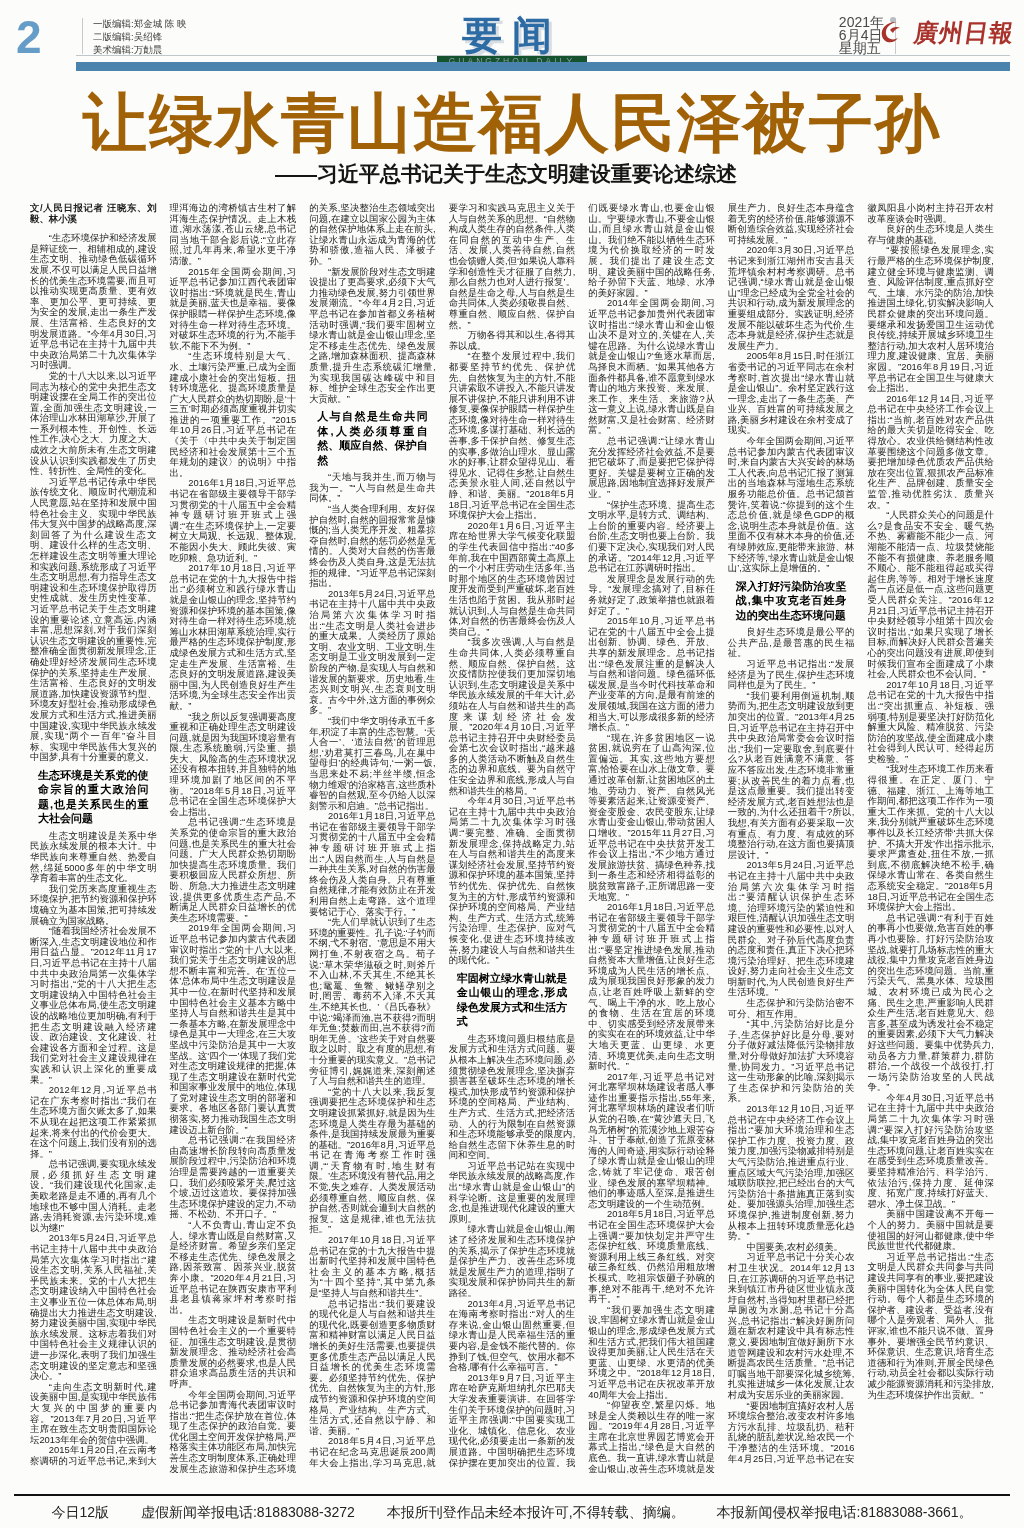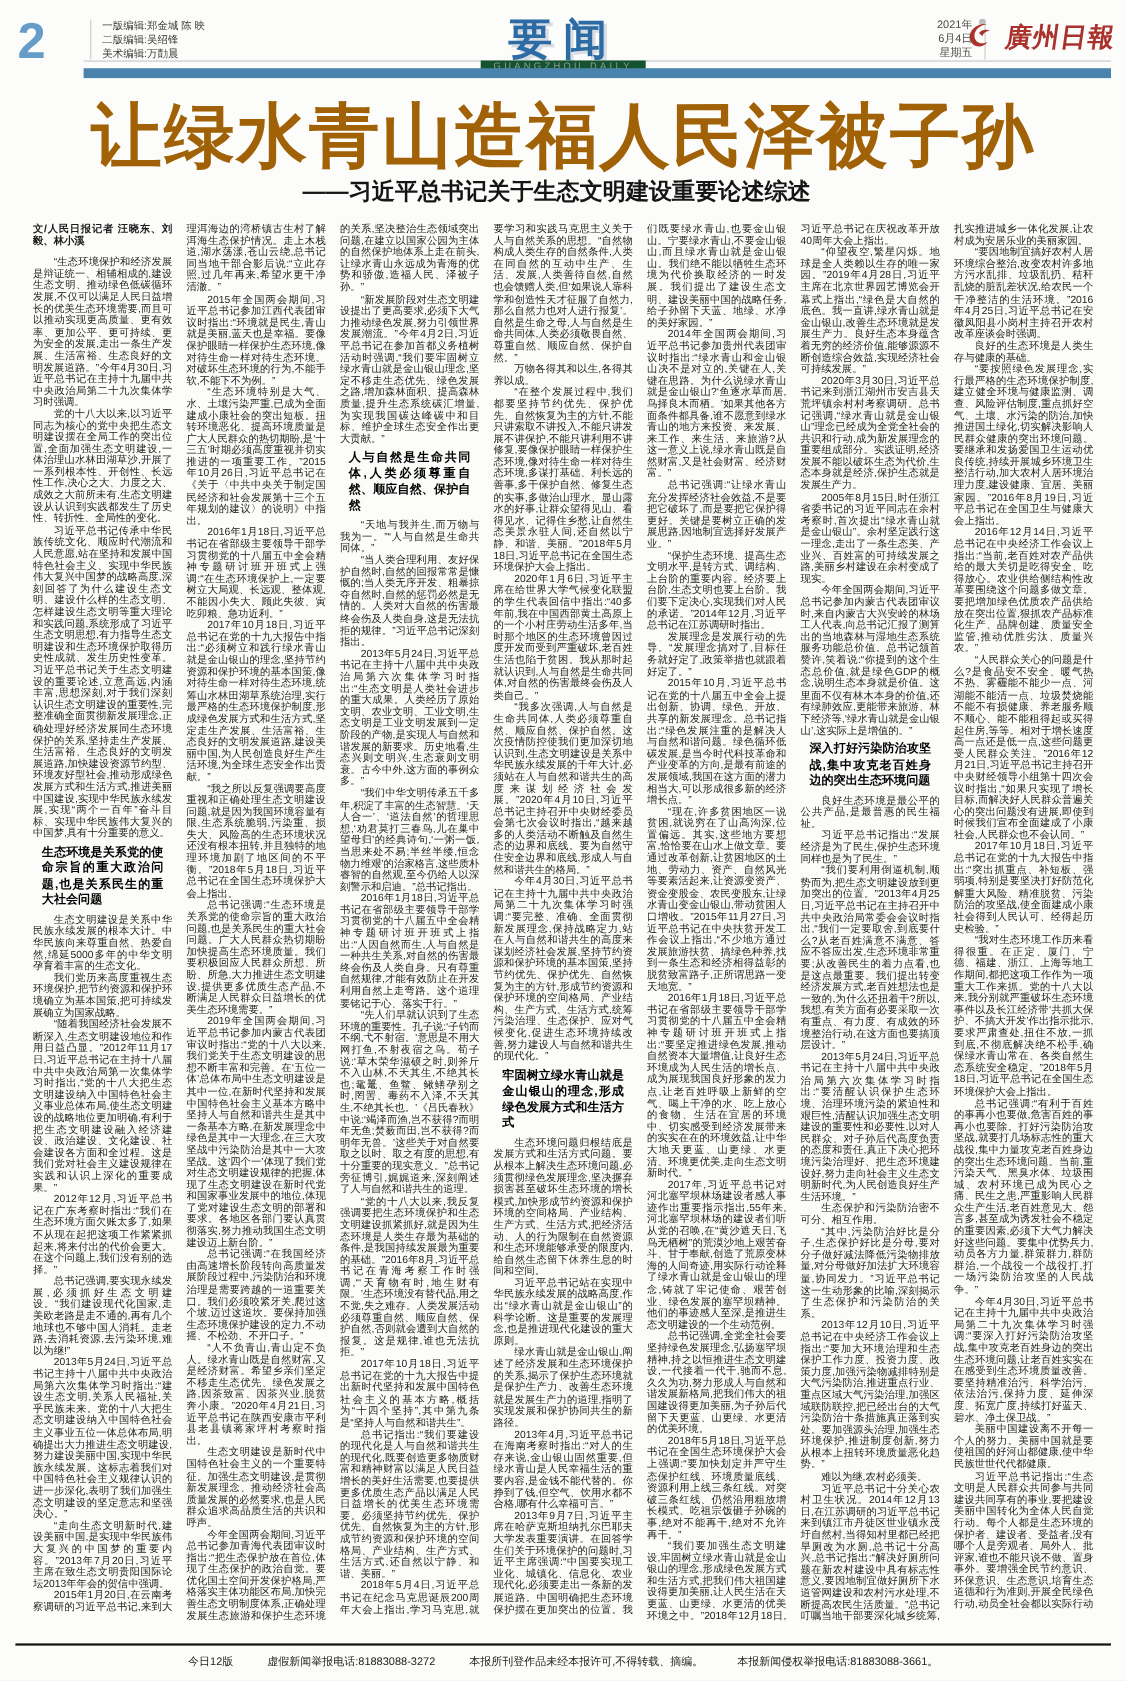--- a/index.html
+++ b/index.html
@@ -10,22 +10,22 @@
   #page-number{position:absolute;left:16px;top:10px;font-size:46px;font-weight:bold;color:#659cc8;}
   #editor-rule{position:absolute;left:82px;top:18px;width:1px;height:36px;background:#c9c9c9;}
   #editors{position:absolute;left:93px;top:17px;font-size:9.5px;line-height:13px;color:#3c3c3c;}
   #masthead{position:absolute;left:0;right:0;top:8px;text-align:center;}
   #masthead .zh{font-size:40px;font-weight:bold;color:#2d6ba5;letter-spacing:10px;
                 text-shadow:3px 3px 0 #d7dde2;font-family:"Liberation Serif","DejaVu Serif",serif;}
   #section-en{position:absolute;left:0;right:0;top:50px;text-align:center;}
   #section-en span{display:inline-block;background:#14532d;padding:0 12px;font-size:8.5px;
                    letter-spacing:3px;color:#8d9aa5;}
   #header-rule{position:absolute;left:76px;right:14px;top:55px;height:1px;background:#bfc6cc;}
-  #date-block{position:absolute;right:140px;top:16px;font-size:10px;line-height:13px;
-              color:#4a4a4a;text-align:right;margin-left:19px;}
+  #date-block{position:absolute;right:140px;top:16px;font-size:14px;line-height:13px;
+              color:#4a4a4a;text-align:left;margin-left:19px;}
   #date-rule{position:absolute;right:128px;top:18px;width:1px;height:36px;background:#c9c9c9;}
   #brand{position:absolute;right:10px;top:14px;display:flex;align-items:center;}
   #brand .logo-text{font-size:24px;font-weight:bold;color:#a9332c;transform:skewX(-8deg);
                     font-family:"Liberation Serif","DejaVu Serif",serif;letter-spacing:1px;}
   #blue-bar{position:absolute;left:76px;right:14px;top:62px;height:9px;background:#4a84ae;}
 
   
   #headline{position:absolute;left:0;right:0;top:80px;text-align:center;font-size:64px;
             font-weight:900;color:#a16207;letter-spacing:2px;white-space:nowrap;}
   #subhead{position:absolute;left:0;right:12px;top:160px;text-align:center;font-size:21px;
@@ -35,21 +35,21 @@
   #article{position:absolute;left:30px;top:203px;width:964px;height:1272px;
            column-count:7;column-gap:13px;column-fill:auto;overflow:hidden;
            font-size:9.4px;line-height:10.6px;text-align:justify;color:#1c1c1c;}
   #article p{margin:0;text-indent:2em;}
   #article p.byline{text-indent:0;font-weight:bold;margin-bottom:9px;}
   #article h3.sec-h{font-size:11px;line-height:14.5px;font-weight:bold;color:#000;
                     margin:5px 0;padding:0 8px;text-indent:0;}
 
   
   #footer-rule{position:absolute;left:14px;right:14px;top:1494px;height:2px;background:#111;}
-  #footer{position:absolute;left:0;right:0;top:1504px;text-align:center;font-size:10px;color:#222;}
+  #footer{position:absolute;left:0;right:0;top:1504px;text-align:center;font-size:14px;color:#222;}
   #footer span{margin:0 14px;}
 </style>
 </head>
 <body>
 
 <div id="page">
 
   <div id="page-number">2</div>
   <div id="editor-rule"></div>
   <div id="editors">
@@ -138,36 +138,35 @@
       <p class="para">2013年4月,习近平总书记在海南考察时指出:“对人的生存来说,金山银山固然重要,但绿水青山是人民幸福生活的重要内容,是金钱不能代替的。你挣到了钱,但空气、饮用水都不合格,哪有什么幸福可言。”</p>
       <p class="para">2013年9月7日,习近平主席在哈萨克斯坦纳扎尔巴耶夫大学发表重要演讲。在回答学生们关于环境保护的问题时,习近平主席强调:“中国要实现工业化、城镇化、信息化、农业现代化,必须要走出一条新的发展道路。中国明确把生态环境保护摆在更加突出的位置。我们既要绿水青山,也要金山银山。宁要绿水青山,不要金山银山,而且绿水青山就是金山银山。我们绝不能以牺牲生态环境为代价换取经济的一时发展。我们提出了建设生态文明、建设美丽中国的战略任务,给子孙留下天蓝、地绿、水净的美好家园。”</p>
       <p class="para">2014年全国两会期间,习近平总书记参加贵州代表团审议时指出:“绿水青山和金山银山决不是对立的,关键在人,关键在思路。为什么说绿水青山就是金山银山?‘鱼逐水草而居,鸟择良木而栖。’如果其他各方面条件都具备,谁不愿意到绿水青山的地方来投资、来发展、来工作、来生活、来旅游?从这一意义上说,绿水青山既是自然财富,又是社会财富、经济财富。”</p>
       <p class="para">总书记强调:“让绿水青山充分发挥经济社会效益,不是要把它破坏了,而是要把它保护得更好。关键是要树立正确的发展思路,因地制宜选择好发展产业。”</p>
       <p class="para">“保护生态环境、提高生态文明水平,是转方式、调结构、上台阶的重要内容。经济要上台阶,生态文明也要上台阶。我们要下定决心,实现我们对人民的承诺。”2014年12月,习近平总书记在江苏调研时指出。</p>
       <p class="para">发展理念是发展行动的先导。“发展理念搞对了,目标任务就好定了,政策举措也就跟着好定了。”</p>
       <p class="para">2015年10月,习近平总书记在党的十八届五中全会上提出创新、协调、绿色、开放、共享的新发展理念。总书记指出:“绿色发展注重的是解决人与自然和谐问题。绿色循环低碳发展,是当今时代科技革命和产业变革的方向,是最有前途的发展领域,我国在这方面的潜力相当大,可以形成很多新的经济增长点。”</p>
       <p class="para">“现在,许多贫困地区一说贫困,就说穷在了山高沟深,位置偏远。其实,这些地方要想富,恰恰要在山水上做文章。要通过改革创新,让贫困地区的土地、劳动力、资产、自然风光等要素活起来,让资源变资产、资金变股金、农民变股东,让绿水青山变金山银山,带动贫困人口增收。”2015年11月27日,习近平总书记在中央扶贫开发工作会议上指出,“不少地方通过发展旅游扶贫、搞绿色种养,找到一条生态和经济相得益彰的脱贫致富路子,正所谓思路一变天地宽。”</p>
       <p class="para">2016年1月18日,习近平总书记在省部级主要领导干部学习贯彻党的十八届五中全会精神专题研讨班开班式上指出:“要坚定推进绿色发展,推动自然资本大量增值,让良好生态环境成为人民生活的增长点、成为展现我国良好形象的发力点,让老百姓呼吸上新鲜的空气、喝上干净的水、吃上放心的食物、生活在宜居的环境中、切实感受到经济发展带来的实实在在的环境效益,让中华大地天更蓝、山更绿、水更清、环境更优美,走向生态文明新时代。”</p>
       <p class="para">2017年,习近平总书记对河北塞罕坝林场建设者感人事迹作出重要指示指出,55年来,河北塞罕坝林场的建设者们听从党的召唤,在“黄沙遮天日,飞鸟无栖树”的荒漠沙地上艰苦奋斗、甘于奉献,创造了荒原变林海的人间奇迹,用实际行动诠释了绿水青山就是金山银山的理念,铸就了牢记使命、艰苦创业、绿色发展的塞罕坝精神。他们的事迹感人至深,是推进生态文明建设的一个生动范例。</p>
-      <p class="para">总书记强调,全党全社会要坚持绿色发展理念,弘扬塞罕坝精神,持之以恒推进生态文明建设,一代接着一代干,驰而不息,久久为功,努力形成人与自然和谐发展新格局,把我们伟大的祖国建设得更加美丽,为子孙后代留下天更蓝、山更绿、水更清的优美环境。</p>
       <p class="para">2018年5月18日,习近平总书记在全国生态环境保护大会上强调:“要加快划定并严守生态保护红线、环境质量底线、资源利用上线三条红线。对突破三条红线、仍然沿用粗放增长模式、吃祖宗饭砸子孙碗的事,绝对不能再干,绝对不允许再干。”</p>
       <p class="para">“我们要加强生态文明建设,牢固树立绿水青山就是金山银山的理念,形成绿色发展方式和生活方式,把我们伟大祖国建设得更加美丽,让人民生活在天更蓝、山更绿、水更清的优美环境之中。”2018年12月18日,习近平总书记在庆祝改革开放40周年大会上指出。</p>
       <p class="para">“仰望夜空,繁星闪烁。地球是全人类赖以生存的唯一家园。”2019年4月28日,习近平主席在北京世界园艺博览会开幕式上指出,“绿色是大自然的底色。我一直讲,绿水青山就是金山银山,改善生态环境就是发展生产力。良好生态本身蕴含着无穷的经济价值,能够源源不断创造综合效益,实现经济社会可持续发展。”</p>
       <p class="para">2020年3月30日,习近平总书记来到浙江湖州市安吉县天荒坪镇余村村考察调研。总书记强调,“绿水青山就是金山银山”理念已经成为全党全社会的共识和行动,成为新发展理念的重要组成部分。实践证明,经济发展不能以破坏生态为代价,生态本身就是经济,保护生态就是发展生产力。</p>
       <p class="para">2005年8月15日,时任浙江省委书记的习近平同志在余村考察时,首次提出“绿水青山就是金山银山”。余村坚定践行这一理念,走出了一条生态美、产业兴、百姓富的可持续发展之路,美丽乡村建设在余村变成了现实。</p>
       <p class="para">今年全国两会期间,习近平总书记参加内蒙古代表团审议时,来自内蒙古大兴安岭的林场工人代表,向总书记汇报了测算出的当地森林与湿地生态系统服务功能总价值。总书记颔首赞许,笑着说:“你提到的这个生态总价值,就是绿色GDP的概念,说明生态本身就是价值。这里面不仅有林木本身的价值,还有绿肺效应,更能带来旅游、林下经济等,‘绿水青山就是金山银山’,这实际上是增值的。”</p>
       <h3 class="sec-h">深入打好污染防治攻坚战,集中攻克老百姓身边的突出生态环境问题</h3>
       <p class="para">良好生态环境是最公平的公共产品,是最普惠的民生福祉。</p>
       <p class="para">习近平总书记指出:“发展经济是为了民生,保护生态环境同样也是为了民生。”</p>
       <p class="para">“我们要利用倒逼机制,顺势而为,把生态文明建设放到更加突出的位置。”2013年4月25日,习近平总书记在主持召开中共中央政治局常委会会议时指出,“我们一定要取舍,到底要什么?从老百姓满意不满意、答应不答应出发,生态环境非常重要;从改善民生的着力点看,也是这点最重要。我们提出转变经济发展方式,老百姓想法也是一致的,为什么还扭着干?所以,我想,有关方面有必要采取一次有重点、有力度、有成效的环境整治行动,在这方面也要搞顶层设计。”</p>
       <p class="para">2013年5月24日,习近平总书记在主持十八届中共中央政治局第六次集体学习时指出:“要清醒认识保护生态环境、治理环境污染的紧迫性和艰巨性,清醒认识加强生态文明建设的重要性和必要性,以对人民群众、对子孙后代高度负责的态度和责任,真正下决心把环境污染治理好、把生态环境建设好,努力走向社会主义生态文明新时代,为人民创造良好生产生活环境。”</p>
       <p class="para">生态保护和污染防治密不可分、相互作用。</p>
       <p class="para">“其中,污染防治好比是分子,生态保护好比是分母,要对分子做好减法降低污染物排放量,对分母做好加法扩大环境容量,协同发力。”习近平总书记这一生动形象的比喻,深刻揭示了生态保护和污染防治的关系。</p>
       <p class="para">2013年12月10日,习近平总书记在中央经济工作会议上指出:“要加大环境治理和生态保护工作力度、投资力度、政策力度,加强污染物减排特别是大气污染防治,推进重点行业、重点区域大气污染治理,加强区域联防联控,把已经出台的大气污染防治十条措施真正落到实处。要加强源头治理,加强生态环境保护,推进制度创新,努力从根本上扭转环境质量恶化趋势。”</p>
-      <p class="para">难以为继,农村必须美。</p>
+      <p class="para">中国要美,农村必须美。</p>
       <p class="para">习近平总书记十分关心农村卫生状况。2014年12月13日,在江苏调研的习近平总书记来到镇江市丹徒区世业镇永茂圩自然村,当得知村里都已经把旱厕改为水厕,总书记十分高兴,总书记指出:“解决好厕所问题在新农村建设中具有标志性意义,要因地制宜做好厕所下水道管网建设和农村污水处理,不断提高农民生活质量。”总书记叮嘱当地干部要深化城乡统筹,扎实推进城乡一体化发展,让农村成为安居乐业的美丽家园。</p>
       <p class="para">“要因地制宜搞好农村人居环境综合整治,改变农村许多地方污水乱排、垃圾乱扔、秸秆乱烧的脏乱差状况,给农民一个干净整洁的生活环境。”2016年4月25日,习近平总书记在安徽凤阳县小岗村主持召开农村改革座谈会时强调。</p>
       <p class="para">良好的生态环境是人类生存与健康的基础。</p>
       <p class="para">“要按照绿色发展理念,实行最严格的生态环境保护制度,建立健全环境与健康监测、调查、风险评估制度,重点抓好空气、土壤、水污染的防治,加快推进国土绿化,切实解决影响人民群众健康的突出环境问题。要继承和发扬爱国卫生运动优良传统,持续开展城乡环境卫生整洁行动,加大农村人居环境治理力度,建设健康、宜居、美丽家园。”2016年8月19日,习近平总书记在全国卫生与健康大会上指出。</p>
       <p class="para">2016年12月14日,习近平总书记在中央经济工作会议上指出:“当前,老百姓对农产品供给的最大关切是吃得安全、吃得放心。农业供给侧结构性改革要围绕这个问题多做文章。要把增加绿色优质农产品供给放在突出位置,狠抓农产品标准化生产、品牌创建、质量安全监管,推动优胜劣汰、质量兴农。”</p>
       <p class="para">“人民群众关心的问题是什么?是食品安不安全、暖气热不热、雾霾能不能少一点、河湖能不能清一点、垃圾焚烧能不能不有损健康、养老服务顺不顺心、能不能租得起或买得起住房,等等。相对于增长速度高一点还是低一点,这些问题更受人民群众关注。”2016年12月21日,习近平总书记主持召开中央财经领导小组第十四次会议时指出,“如果只实现了增长目标,而解决好人民群众普遍关心的突出问题没有进展,即使到时候我们宣布全面建成了小康社会,人民群众也不会认同。”</p>
       <p class="para">2017年10月18日,习近平总书记在党的十九大报告中指出:“突出抓重点、补短板、强弱项,特别是要坚决打好防范化解重大风险、精准脱贫、污染防治的攻坚战,使全面建成小康社会得到人民认可、经得起历史检验。”</p>
       <p class="para">“我对生态环境工作历来看得很重。在正定、厦门、宁德、福建、浙江、上海等地工作期间,都把这项工作作为一项重大工作来抓。党的十八大以来,我分别就严重破坏生态环境事件以及长江经济带‘共抓大保护、不搞大开发’作出指示批示,要求严肃查处,扭住不放,一抓到底,不彻底解决绝不松手,确保绿水青山常在、各类自然生态系统安全稳定。”2018年5月18日,习近平总书记在全国生态环境保护大会上指出。</p>
       <p class="para">总书记强调:“有利于百姓的事再小也要做,危害百姓的事再小也要除。打好污染防治攻坚战,就要打几场标志性的重大战役,集中力量攻克老百姓身边的突出生态环境问题。当前,重污染天气、黑臭水体、垃圾围城、农村环境已成为民心之痛、民生之患,严重影响人民群众生产生活,老百姓意见大、怨言多,甚至成为诱发社会不稳定的重要因素,必须下大气力解决好这些问题。要集中优势兵力,动员各方力量,群策群力,群防群治,一个战役一个战役打,打一场污染防治攻坚的人民战争。”</p>
       <p class="para">今年4月30日,习近平总书记在主持十九届中共中央政治局第二十九次集体学习时强调:“要深入打好污染防治攻坚战,集中攻克老百姓身边的突出生态环境问题,让老百姓实实在在感受到生态环境质量改善。要坚持精准治污、科学治污、依法治污,保持力度、延伸深度、拓宽广度,持续打好蓝天、碧水、净土保卫战。”</p>

